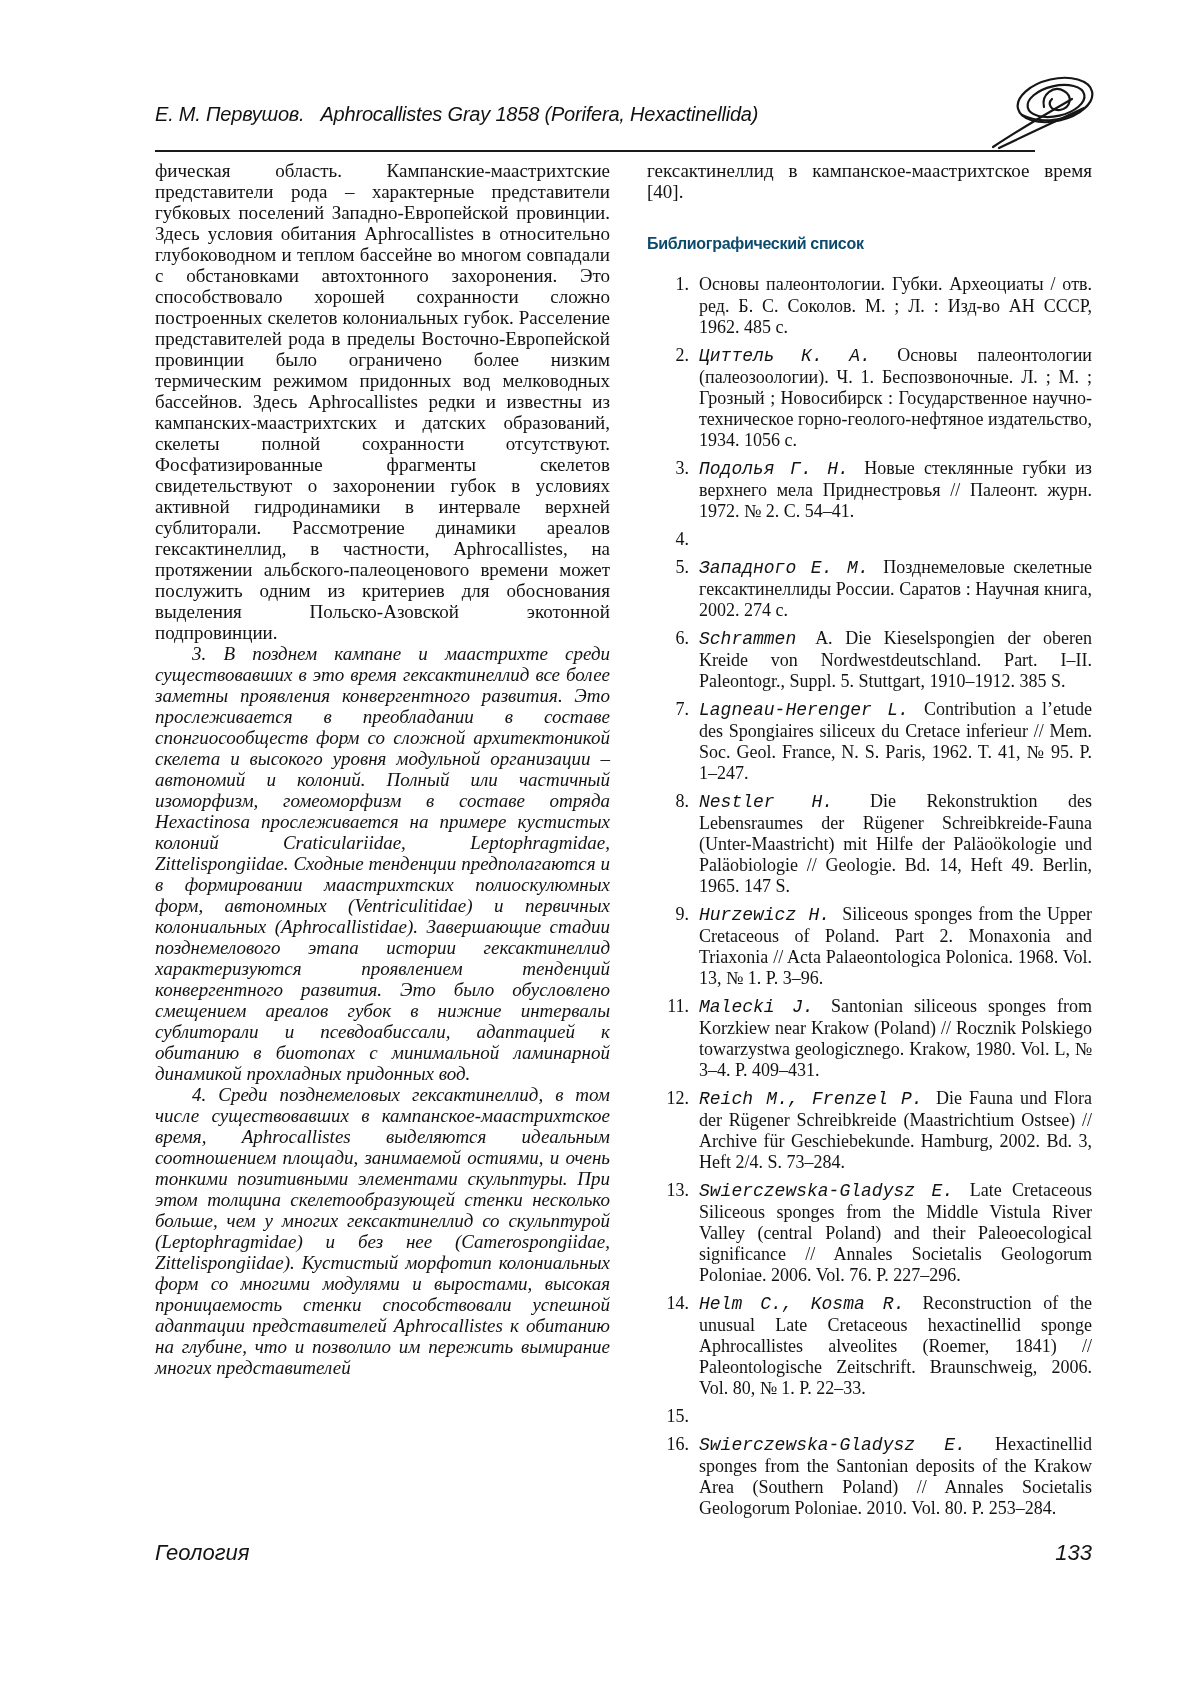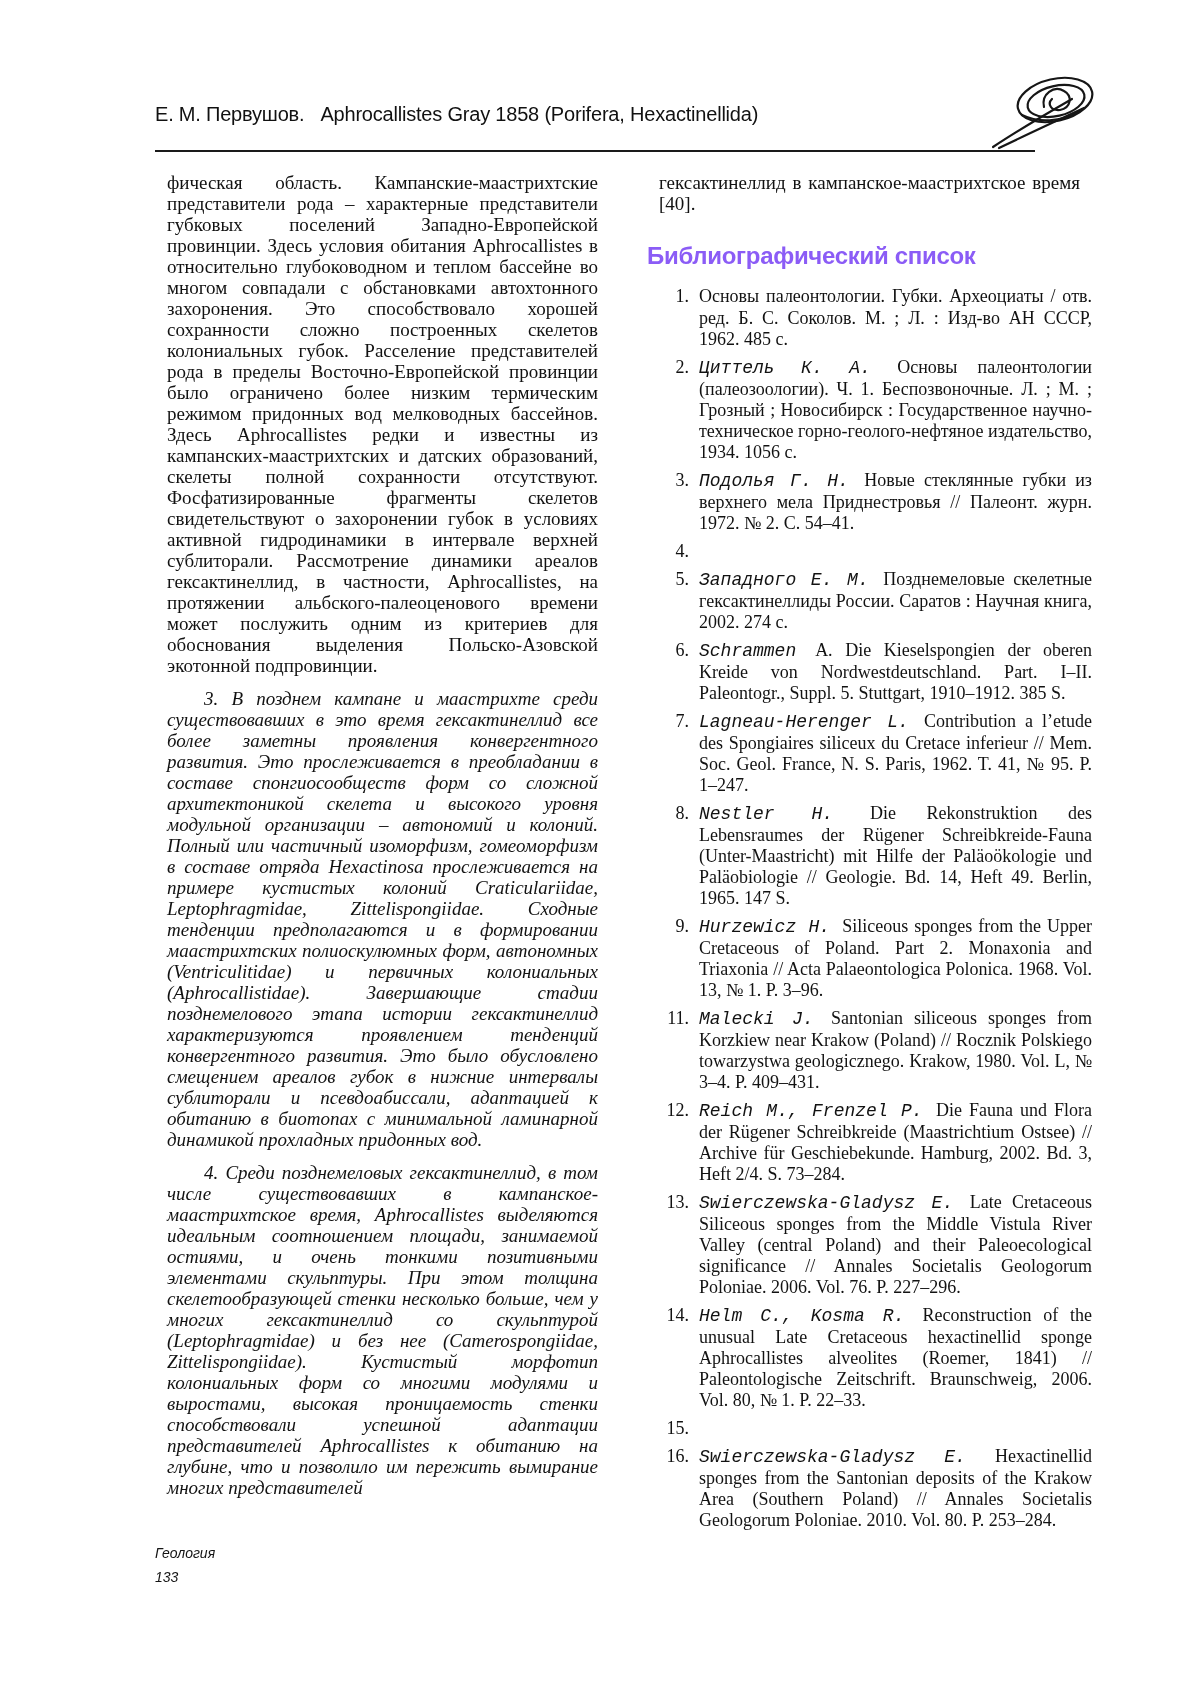--- a/index.html
+++ b/index.html
@@ -9,76 +9,75 @@
     width:1200px;height:1697px;
     background:#ffffff;
     margin:0 auto;
     overflow:hidden;
     color:#111;
   }
   
   .running-header{
     position:absolute;left:155px;top:102px;width:840px;
     font-family:"Liberation Sans",sans-serif;
-    font-size:20px;line-height:24px;
+    font-style:italic;font-size:20px;line-height:24px;
     letter-spacing:-0.2px;
     white-space:nowrap;
   }
   .rh-author{margin-right:16px;}
   .header-rule{
     position:absolute;left:155px;top:150px;width:880px;
     border-top:2px solid #1a1a1a;height:0;
   }
   .ornament{position:absolute;left:992px;top:70px;}
   
   .columns{
     position:absolute;left:155px;top:160px;width:937px;
     display:flex;gap:37px;
   }
   .col-left{width:455px;}
   .col-right{width:445px;}
   .body-p{
-    margin:12px;
+    margin:0;
     font-family:"Liberation Serif",serif;
     font-size:19px;line-height:21px;
     text-align:justify;
     color:#121212;
   }
   .body-p.indent{text-indent:37px;font-style:italic;}
   .bib-heading{
     margin:30px 0 18px 0;
     font-family:"Liberation Sans",sans-serif;
-    font-size:24px;line-height:24px;
+    font-size:16px;line-height:24px;
     font-weight:bold;letter-spacing:-0.3px;
-    color:#8b5cf6;
+    color:#0c4a6e;
   }
   .ref-list{list-style:none;margin:0;padding:0;}
   .ref{
     display:flex;
     margin:0 0 7px 0;
     font-family:"Liberation Serif",serif;
     font-size:18px;line-height:21px;
     color:#121212;
   }
   .ref-num{
     flex:0 0 42px;
     text-align:right;
     padding-right:10px;
     box-sizing:content-box;
   }
   .ref-body{flex:1;text-align:justify;}
   .ref-author{font-style:italic;font-family:Liberation Mono, monospace;}
   
   .footer{
     position:absolute;left:155px;top:1541px;width:937px;
-    display:flex;justify-content:flex-start;align-items:baseline;
+    display:flex;justify-content:space-between;align-items:baseline;
     font-family:"Liberation Sans",sans-serif;
-    font-style:italic;font-size:14px;line-height:24px;
+    font-style:italic;font-size:22px;line-height:24px;
     color:#141414;
-    flex-direction:column;
   }
 </style>
 </head>
 <body>
 
 <div class="page">
 
   <div class="running-header">
     <span class="rh-author">Е. М. Первушов.</span><span class="rh-title">Aphrocallistes Gray 1858 (Porifera, Hexactinellida)</span>
   </div>

